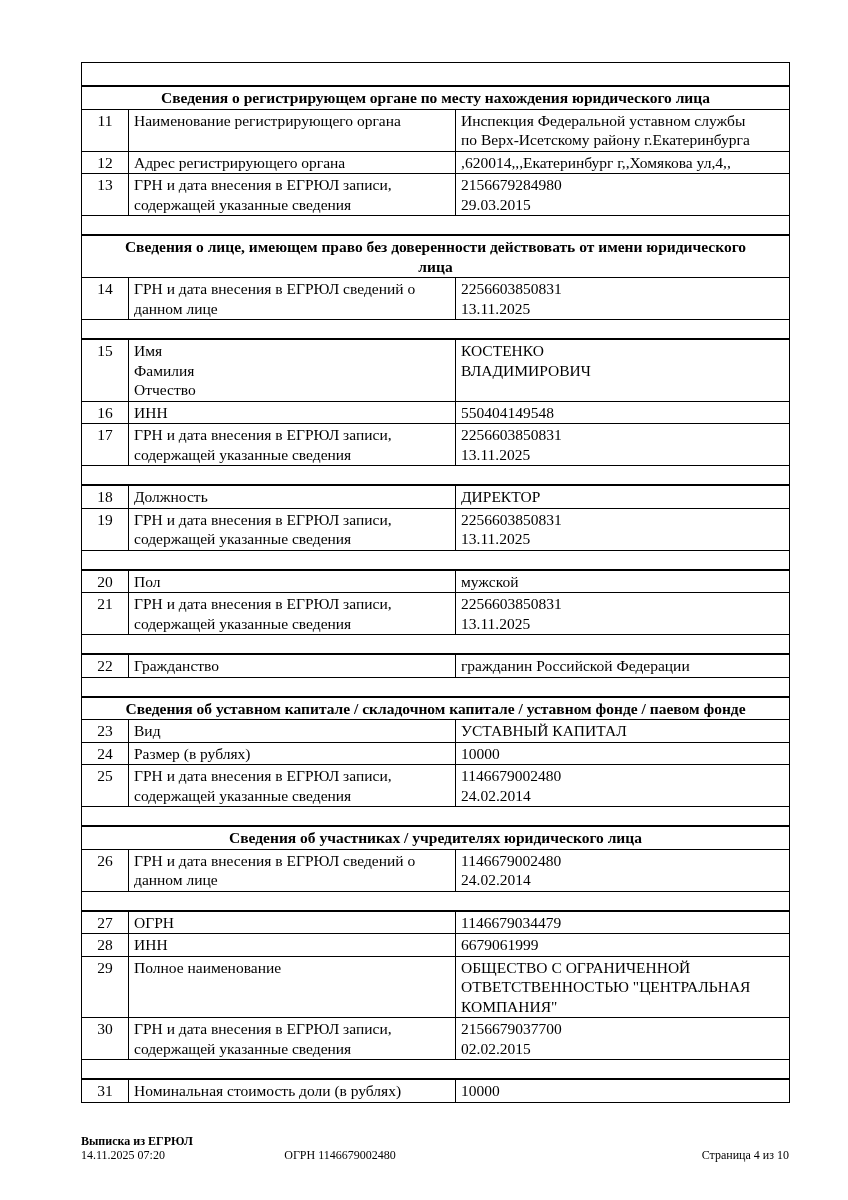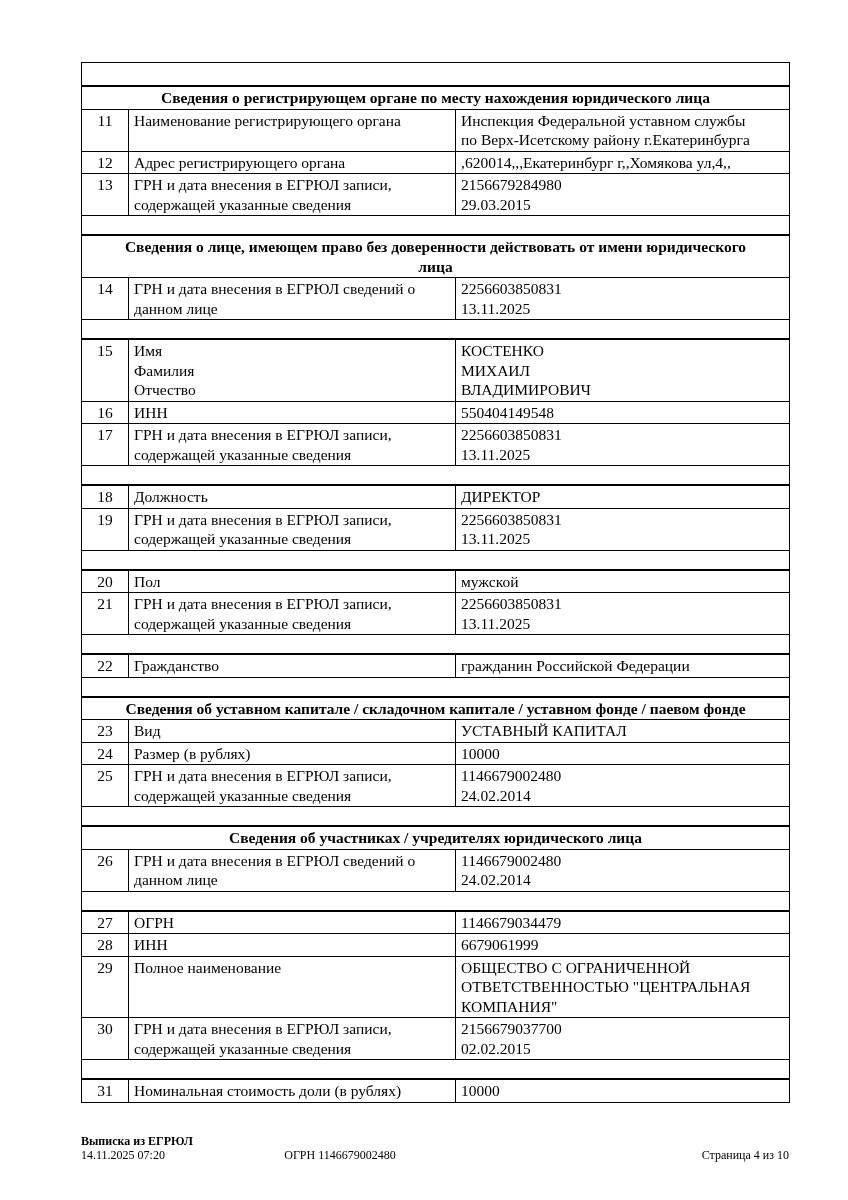--- a/index.html
+++ b/index.html
@@ -135,21 +135,20 @@
       <div class="row spacer"></div>
       <div class="row data group-start">
         <div class="cell-num">15</div>
         <div class="cell-label">
           <div>Имя</div>
           <div>Фамилия</div>
           <div>Отчество</div>
         </div>
         <div class="cell-value">
           <div>КОСТЕНКО</div>
-          <div>МИХАИЛ</div>
           <div>ВЛАДИМИРОВИЧ</div>
         </div>
       </div>
       <div class="row data">
         <div class="cell-num">16</div>
         <div class="cell-label">
           <div>ИНН</div>
         </div>
         <div class="cell-value">
           <div>550404149548</div>

